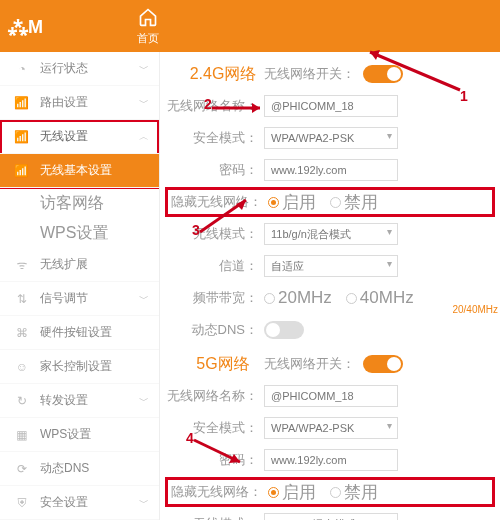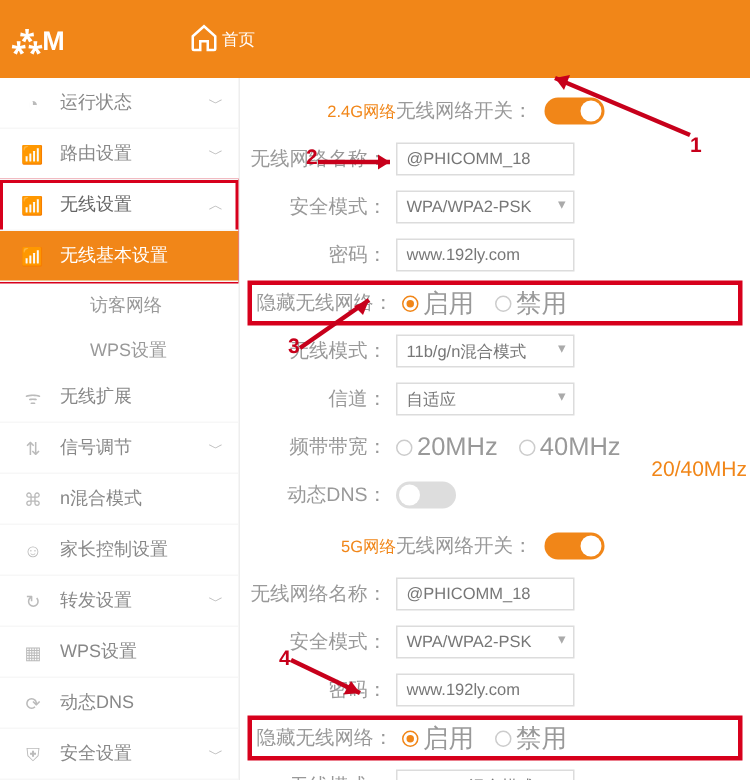--- a/index.html
+++ b/index.html
@@ -1,48 +1,48 @@
 <!DOCTYPE html>
 <html><head>
 <meta charset="utf-8">
 <style>
   *{box-sizing:border-box;margin:0;padding:0;font-family:"Microsoft YaHei",Arial,sans-serif}
   body{width:500px;height:520px;overflow:hidden;background:#fff;font-size:11px;color:#666}
   .topbar{height:52px;background:#f18618;display:flex;align-items:center}
   .logo{width:60px;height:52px;color:#fff;font-size:18px;font-weight:bold;display:flex;align-items:center;padding-left:8px}
-  .navitem{width:56px;height:52px;color:#fff;display:flex;align-items:center;justify-content:center;font-size:11px;gap:2px}
+  .navitem{width:56px;height:52px;color:#fff;display:flex;flex-direction:column;align-items:center;justify-content:center;font-size:11px;gap:2px}
   .navitem svg{width:20px;height:20px}
   .navitem.hl{outline:3px solid #d7001c;outline-offset:-3px}
   .page{display:flex;height:468px}
   .sidebar{width:160px;border-right:1px solid #eee;overflow:hidden}
   .sb-item{height:34px;display:flex;align-items:center;padding:0 10px 0 14px;color:#888;font-size:12px;border-bottom:1px solid #f7f7f7;position:relative}
   .sb-item .ic{width:16px;height:16px;margin-right:10px;display:inline-flex;align-items:center;justify-content:center;color:#bbb}
   .sb-item.open{color:#666}
   .sb-item.active{background:#f18618;color:#fff}
   .sb-item.active .ic{color:#fff}
-  .sb-sub{padding-left:60px;height:30px;display:flex;align-items:center;font-size:12px;color:#999}
+  .sb-sub{padding-left:40px;height:30px;display:flex;align-items:center;font-size:16px;color:#999}
   .sb-item .chev{position:absolute;right:10px;color:#bbb;font-size:10px}
   .hlbox{outline:3px solid #d7001c;outline-offset:-2px}
   .content{flex:1;padding:8px 6px 0 6px;overflow:hidden;position:relative}
   .row{display:flex;align-items:center;height:28px;margin-bottom:4px}
   .lab{width:98px;text-align:right;color:#999;font-size:13px;padding-right:6px}
-  .sect{color:#f18618;font-size:11px;width:98px;text-align:right;padding-left:16px}
-  .sel,.inp{width:119px;height:22px;border:1px solid #dcdcdc;padding:0 6px;font-size:11px;color:#777;background:#fff}
+  .sect{color:#f18618;font-size:16px;width:98px;text-align:center;padding-left:16px}
+  .sel,.inp{width:134px;height:22px;border:1px solid #dcdcdc;padding:0 6px;font-size:11px;color:#777;background:#fff}
   .sel{appearance:none;position:relative}
   .selwrap{position:relative;display:inline-block}
   .selwrap::after{content:"▾";position:absolute;right:6px;top:3px;color:#aaa;font-size:10px;pointer-events:none}
   .toggle{width:40px;height:18px;border-radius:9px;background:#f18618;position:relative}
   .toggle::after{content:"";width:14px;height:14px;background:#fff;border-radius:50%;position:absolute;top:2px;right:2px}
   .toggle.off{background:#ddd}
   .toggle.off::after{left:2px;right:auto}
   .radio{width:11px;height:11px;border:1px solid #ccc;border-radius:50%;display:inline-flex;align-items:center;justify-content:center;margin-right:3px;vertical-align:middle}
   .radio.on{border-color:#f18618}
   .radio.on::after{content:"";width:5px;height:5px;background:#f18618;border-radius:50%}
   .radiolab{color:#999;font-size:17px;margin-right:14px;vertical-align:middle}
-  .hint{color:#f18618;font-size:14px;position:absolute}
+  .hint{color:#f18618;font-size:10px;position:absolute}
   
   .ann{position:absolute;color:#c7001b;font-size:14px;font-weight:bold;pointer-events:none}
   svg.arrow{position:absolute;pointer-events:none}
 </style>
 </head>
 <body>
 
 <div class="topbar">
   <div class="logo">⁂M</div>
   <div style="flex:0 0 60px"></div>
@@ -88,21 +88,21 @@
         <span class="ic">ᯤ</span>
         <span>无线扩展</span>
       </div>
     <div class="sb-item">
         <span class="ic">⇅</span>
         <span>信号调节</span>
         <span class="chev">﹀</span>
       </div>
     <div class="sb-item">
         <span class="ic">⌘</span>
-        <span>n混合模式</span>
+        <span>硬件按钮设置</span>
       </div>
     <div class="sb-item">
         <span class="ic">☺</span>
         <span>家长控制设置</span>
       </div>
     <div class="sb-item">
         <span class="ic">↻</span>
         <span>转发设置</span>
         <span class="chev">﹀</span>
       </div>

